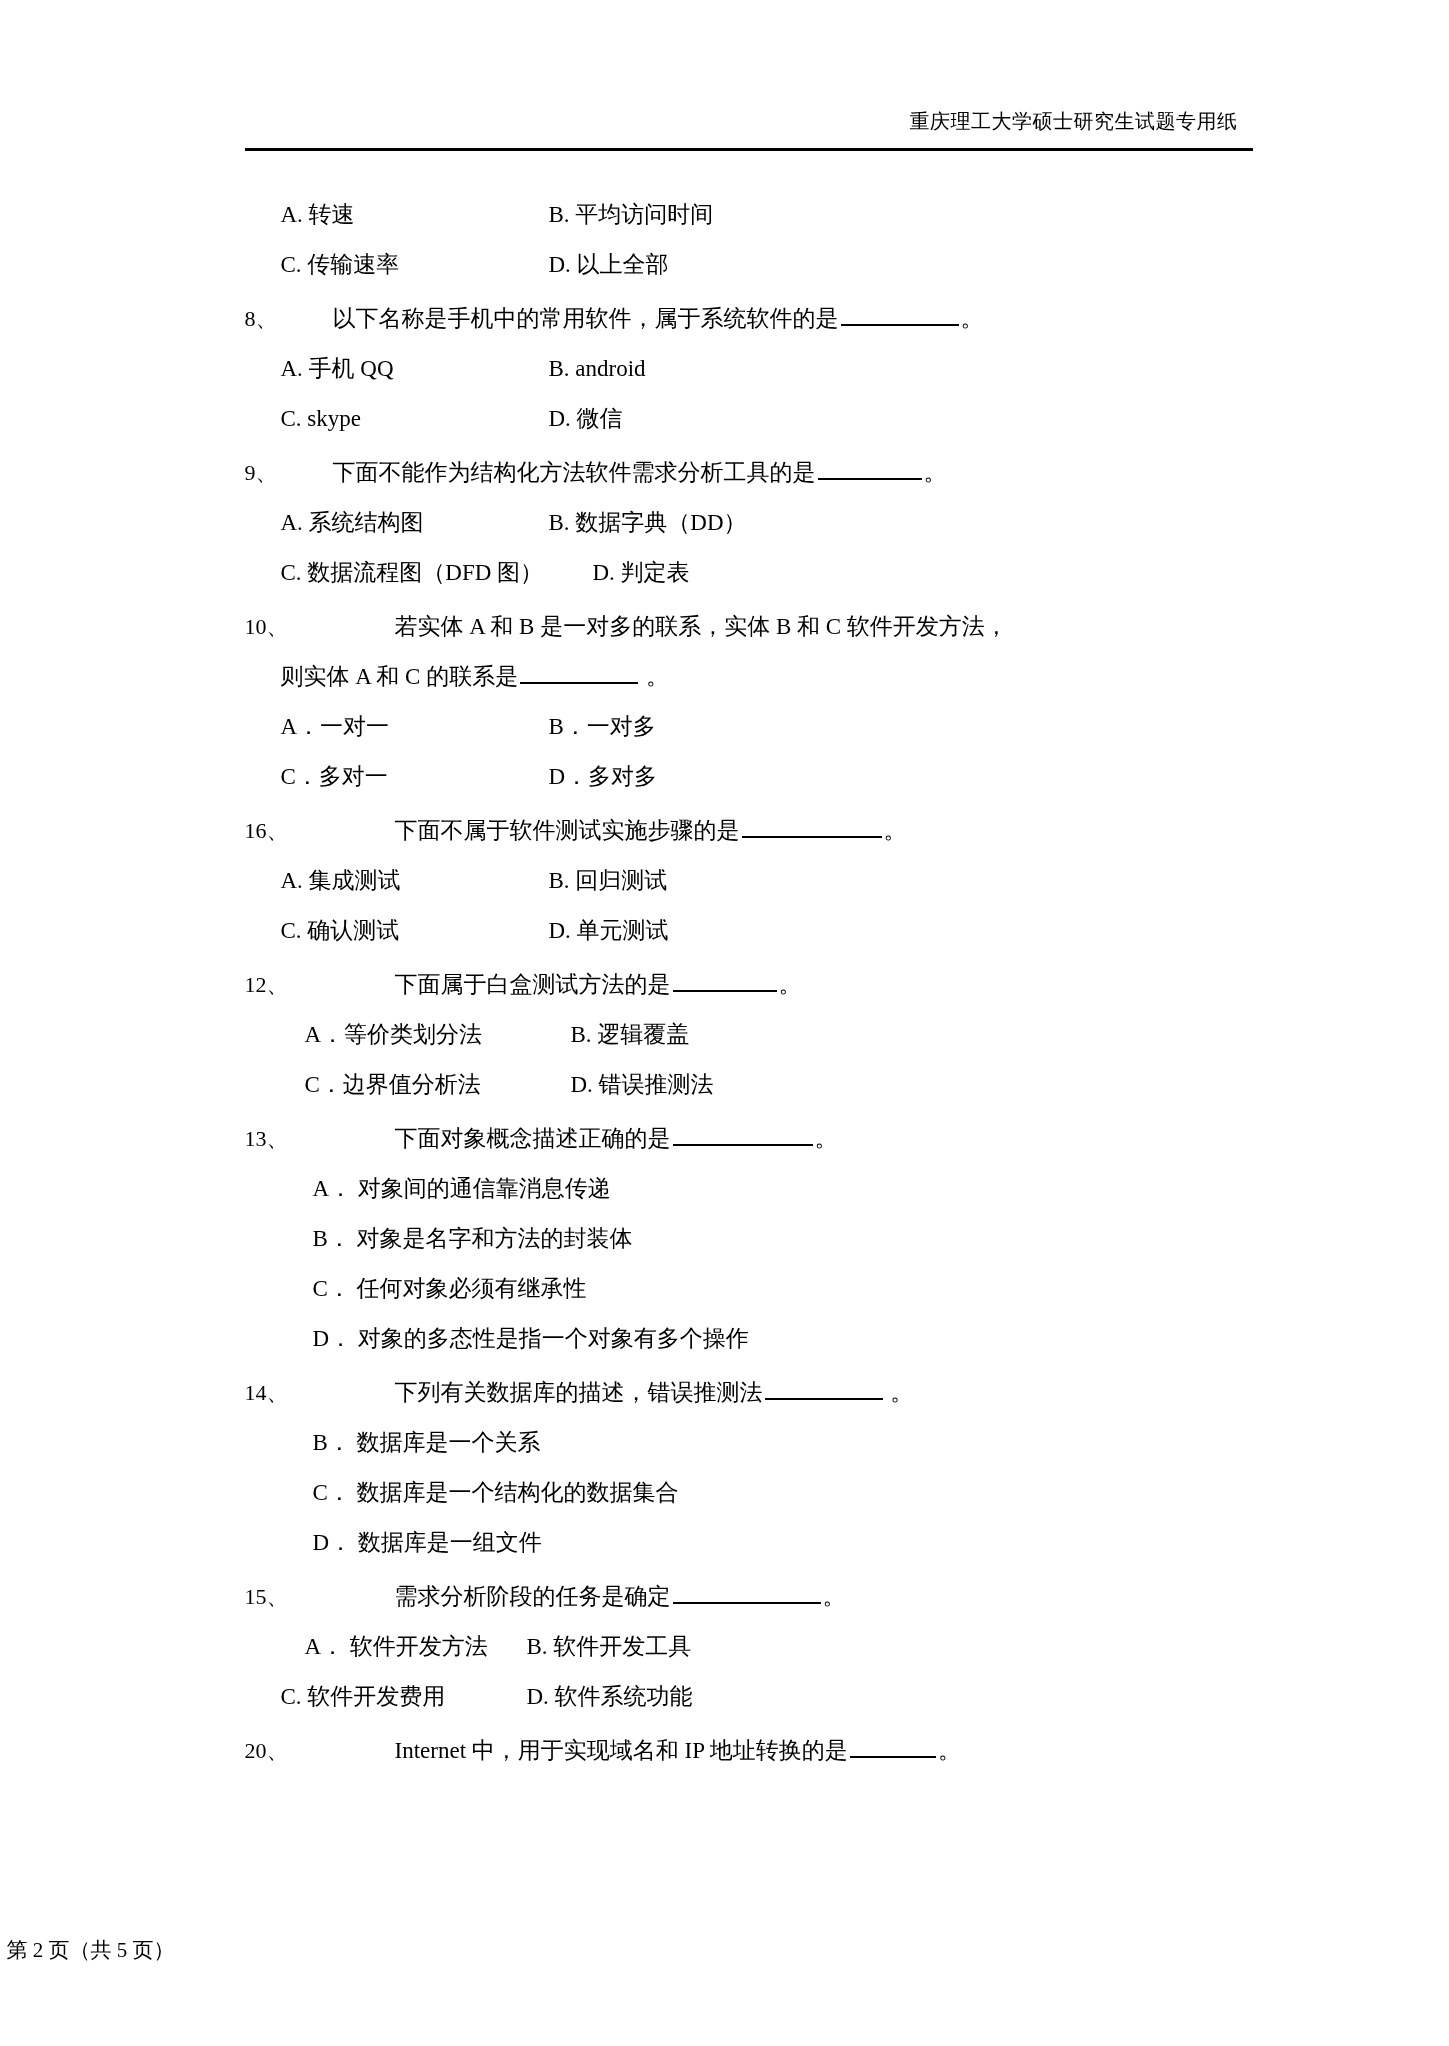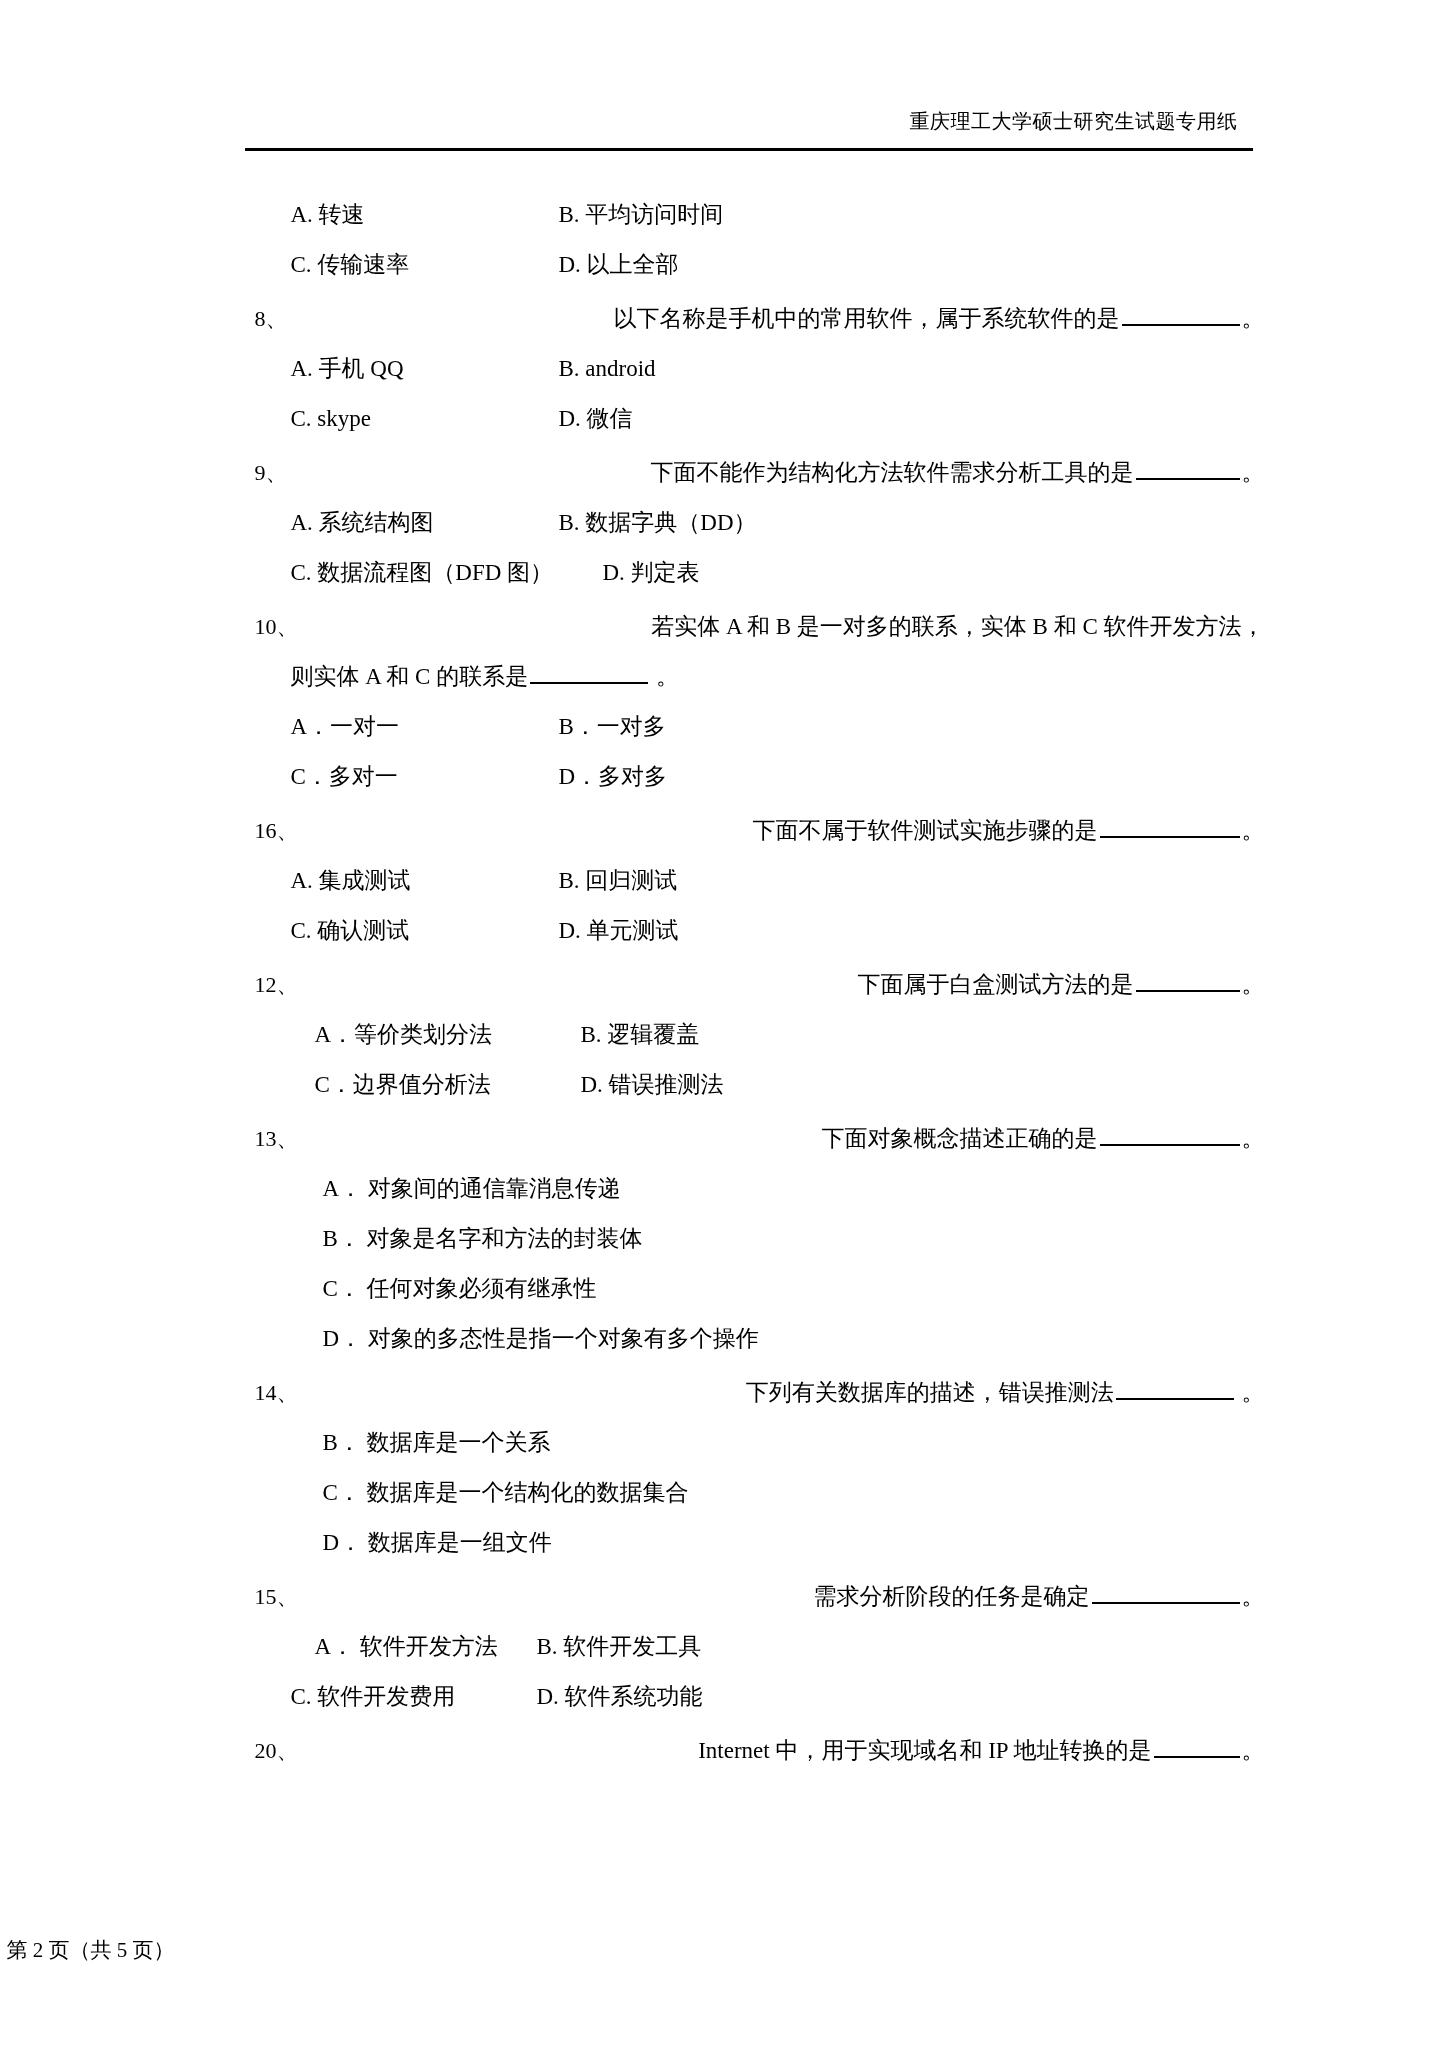--- a/index.html
+++ b/index.html
@@ -35,40 +35,38 @@
     left: 238px;
     width: 1008px;
     height: 3px;
     background: #000000;
   }
   .content {
     position: absolute;
     top: 190px;
     left: 238px;
     width: 1010px;
-    margin-left: 10px;
   }
   .q {
     margin-bottom: 4px;
   }
   .qline {
     display: flex;
     align-items: baseline;
     font-size: 23px;
     line-height: 50px;
     white-space: nowrap;
   }
   .qnum {
     width: 88px;
     flex: 0 0 88px;
     font-size: 22px;
   }
   .qtext {
     flex: 1 1 auto;
-    text-align: right;
   }
   .qtext-indent {
     padding-left: 62px;
   }
   .blank {
     display: inline-block;
     border-bottom: 2px solid #000;
     vertical-align: baseline;
     height: 24px;
     margin: 0 2px;

